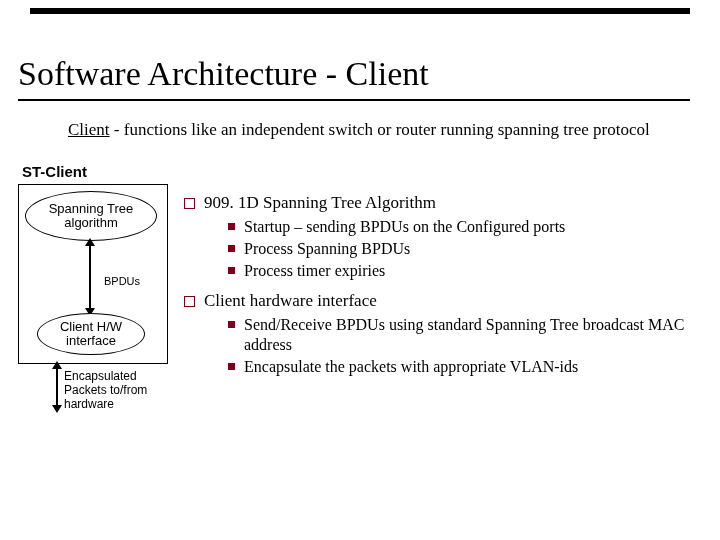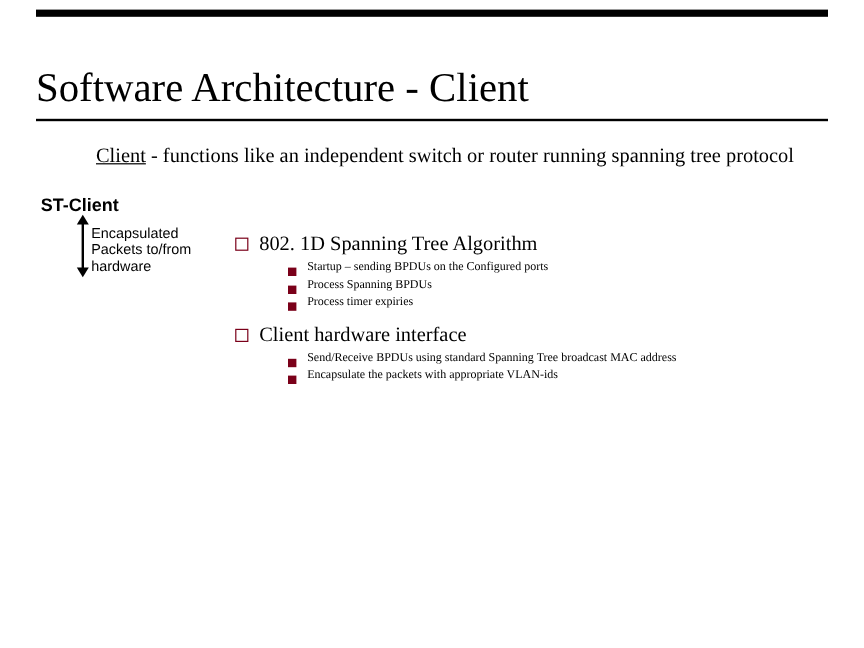--- a/index.html
+++ b/index.html
@@ -9,21 +9,21 @@
     font-family: "Times New Roman", Times, serif;
     color: #000;
     position: relative;
     overflow: hidden;
   }
   .frame-bar {
     position: absolute; left: 30px; right: 30px; top: 8px; height: 6px;
     background: #000;
   }
   .slide {
-    position: absolute; left: 30px; right: 30px; top: 55px;
+    position: absolute; left: 18px; right: 30px; top: 55px;
   }
   .title {
     font-size: 34px;
     font-weight: normal;
     padding-bottom: 6px;
     border-bottom: 2px solid #000;
     margin-bottom: 18px;
   }
   .subtitle {
     font-size: 17px;
@@ -141,21 +141,21 @@
     content: "";
     position: absolute;
     left: 2px; top: 5px;
     width: 9px; height: 9px;
     border: 1.5px solid #7a0019;
     background: transparent;
   }
   .sub-list {
     list-style: none;
     margin: 4px 0 10px 22px;
-    font-size: 10px;
+    font-size: 16px;
   }
   .sub-item {
     position: relative;
     padding-left: 18px;
     line-height: 1.25;
     margin-bottom: 2px;
   }
   .sub-item::before {
     content: "";
     position: absolute;
@@ -174,30 +174,36 @@
   <h1 class="title">Software Architecture - Client</h1>
 
   <p class="subtitle">
     <span class="lead">Client</span><span> - functions like an independent switch or router running spanning tree protocol</span>
   </p>
 
   <div class="main-row">
 
     <div class="left-col">
       <div class="stclient-label">ST-Client</div>
+      <div class="stclient-box">
+        <div class="ellipse spanning">Spanning Tree algorithm</div>
+        <div class="arrow-vert arrow-bpdu"></div>
+        <div class="bpdus-label">BPDUs</div>
+        <div class="ellipse hw">Client H/W interface</div>
+      </div>
       <div class="arrow-encap-wrap">
         <div class="arrow-encap"></div>
         <div class="encap-label">Encapsulated Packets to/from hardware</div>
       </div>
     </div>
 
     <div class="right-col">
       <ul class="h-list">
         <li class="h-item">
-          <span>802. 1D Spanning Tree Algorithm</span>
+          <span>909. 1D Spanning Tree Algorithm</span>
           <ul class="sub-list">
             <li class="sub-item">Startup – sending BPDUs on the Configured ports</li>
             <li class="sub-item">Process Spanning BPDUs</li>
             <li class="sub-item">Process timer expiries</li>
           </ul>
         </li>
         <li class="h-item">
           <span>Client hardware interface</span>
           <ul class="sub-list">
             <li class="sub-item">Send/Receive BPDUs using standard Spanning Tree broadcast MAC address</li>

